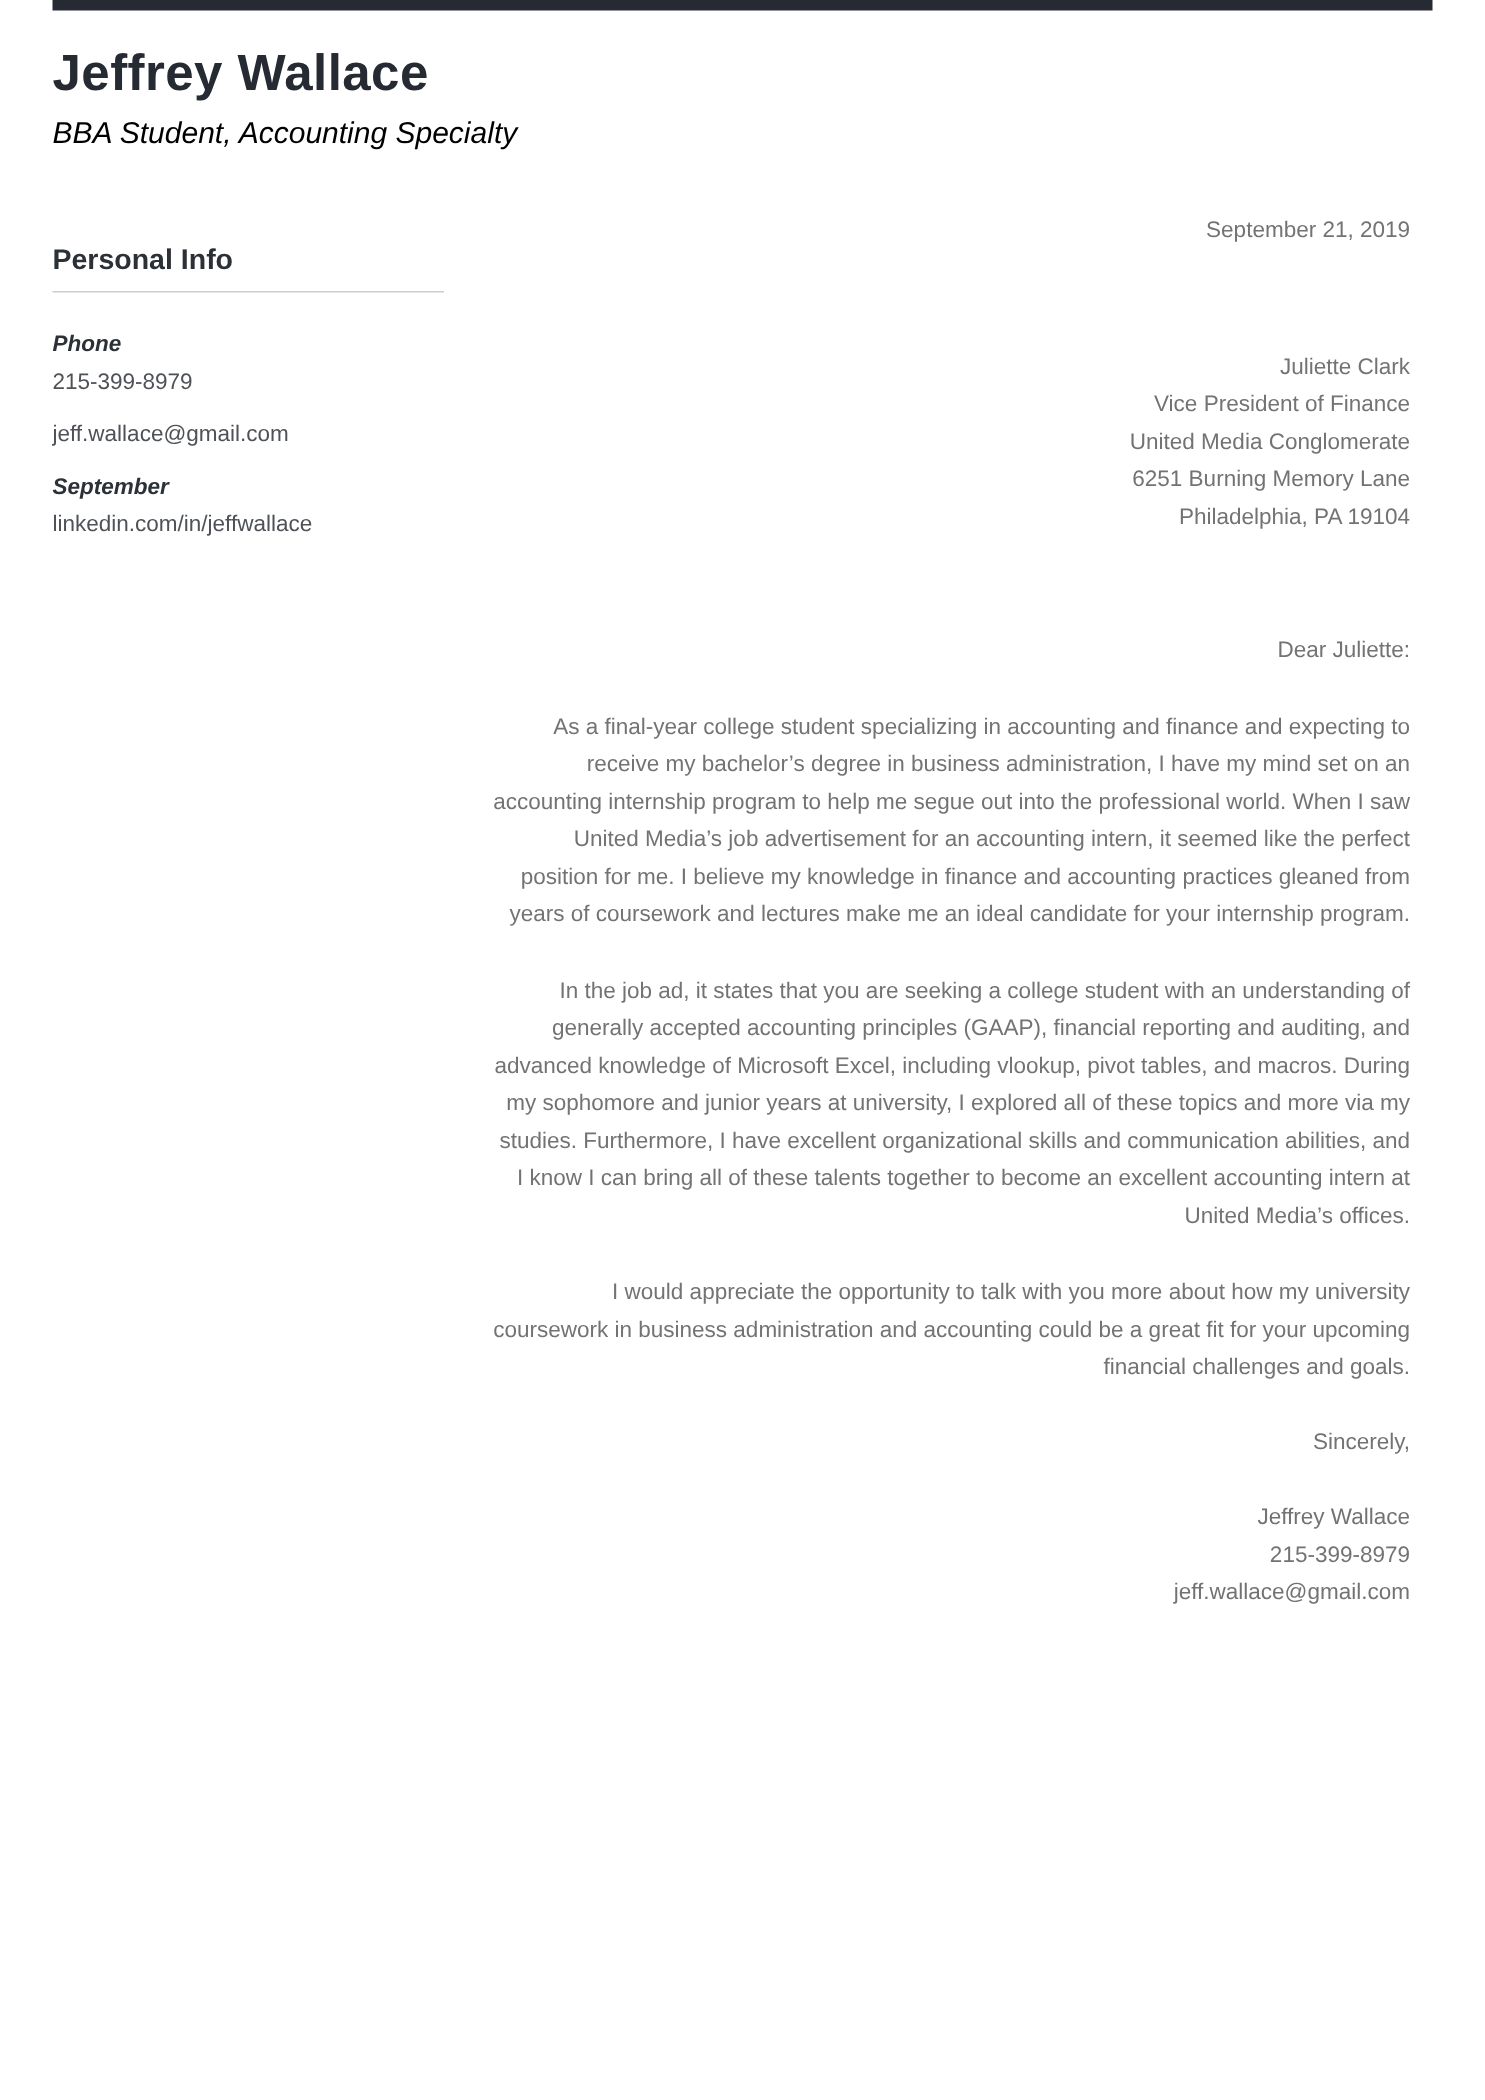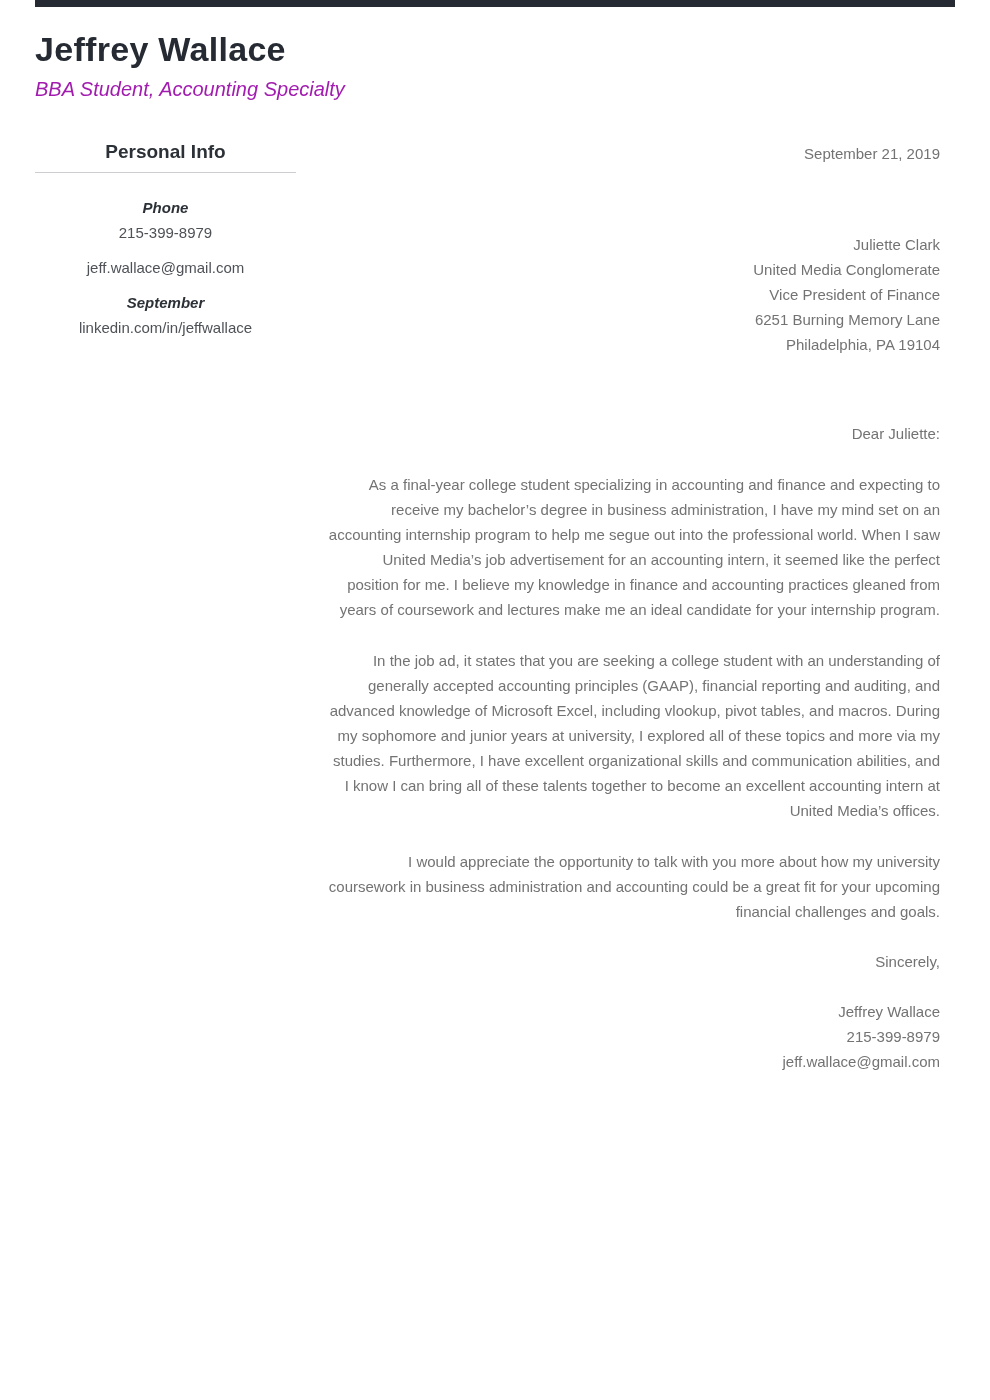--- a/index.html
+++ b/index.html
@@ -24,32 +24,33 @@
     font-weight: bold;
     color: #262b33;
     letter-spacing: 0.3px;
     line-height: 1.15;
   }
   .job-title {
     margin: 9px 0 0 0;
     font-size: 20px;
     font-style: italic;
     font-weight: normal;
-    color: #a21caf;
+    color: #000000;
   }
   .content {
     display: flex;
     align-items: flex-start;
     padding: 0 35px;
     margin-top: 40px;
   }
   .sidebar {
     flex: none;
     width: 261px;
-    text-align: center;
+    text-align: left;
+    margin-top: 22px;
   }
   .sidebar-heading {
     margin: 0;
     font-size: 19px;
     font-weight: bold;
     color: #2c3137;
     padding-bottom: 9px;
     border-bottom: 1px solid #cbcdd0;
   }
   .sidebar-items { margin-top: 22px; }
@@ -109,22 +110,22 @@
         <div class="item-value">linkedin.com/in/jeffwallace</div>
       </div>
     </div>
   </div>
 
   <div class="main">
     <div class="date">September 21, 2019</div>
 
     <div class="recipient">
       <div>Juliette Clark</div>
+      <div>Vice President of Finance</div>
       <div>United Media Conglomerate</div>
-      <div>Vice President of Finance</div>
       <div>6251 Burning Memory Lane</div>
       <div>Philadelphia, PA 19104</div>
     </div>
 
     <div class="salutation">Dear Juliette:</div>
 
     <p class="para">As a final-year college student specializing in accounting and finance and expecting to receive my bachelor’s degree in business administration, I have my mind set on an accounting internship program to help me segue out into the professional world. When I saw United Media’s job advertisement for an accounting intern, it seemed like the perfect position for me. I believe my knowledge in finance and accounting practices gleaned from years of coursework and lectures make me an ideal candidate for your internship program.</p>
     <p class="para">In the job ad, it states that you are seeking a college student with an understanding of generally accepted accounting principles (GAAP), financial reporting and auditing, and advanced knowledge of Microsoft Excel, including vlookup, pivot tables, and macros. During my sophomore and junior years at university, I explored all of these topics and more via my studies. Furthermore, I have excellent organizational skills and communication abilities, and I know I can bring all of these talents together to become an excellent accounting intern at United Media’s offices.</p>
     <p class="para">I would appreciate the opportunity to talk with you more about how my university coursework in business administration and accounting could be a great fit for your upcoming financial challenges and goals.</p>
 

